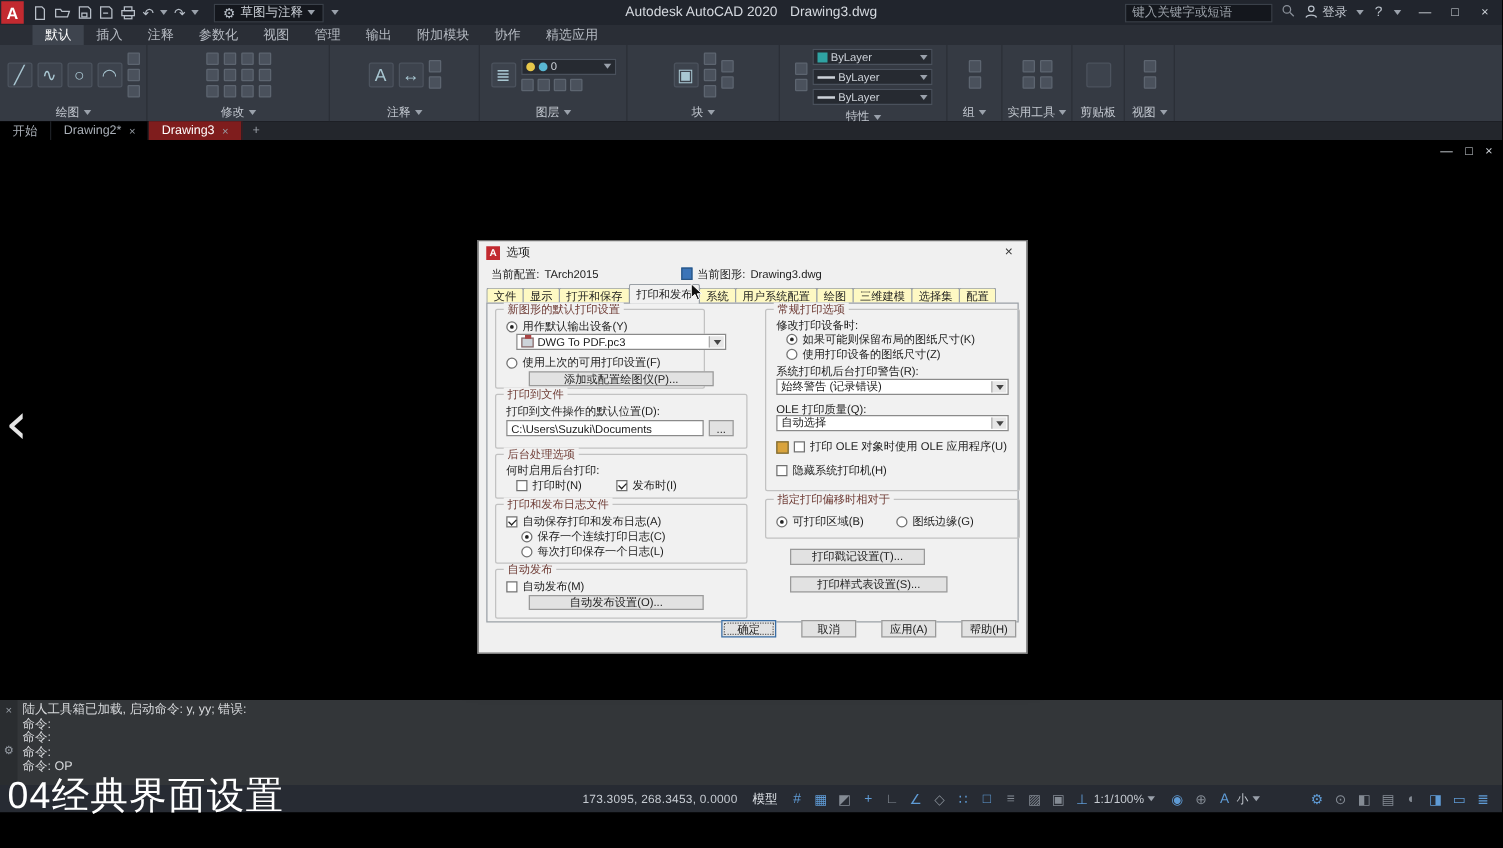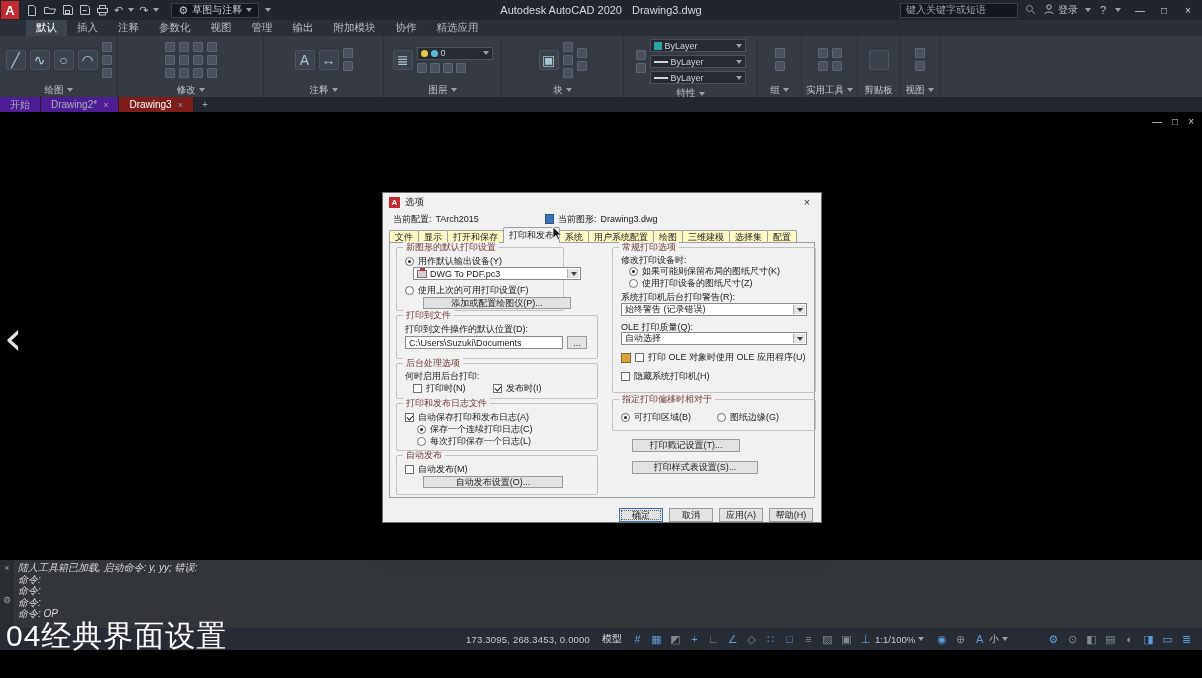--- a/index.html
+++ b/index.html
@@ -53,21 +53,21 @@
             height:13px; padding:0 3px; color:#cdd2d9; font-size:9px; }
   .rcombo .caret { margin-left:auto; }
   .chip { width:8px; height:8px; display:inline-block; }
   .chipline { width:14px; height:2px; background:#cdd2d9; display:inline-block; }
   .dot { width:7px; height:7px; border-radius:50%; display:inline-block; }
   .rfill { flex:1; border-right:none; }
 
   
   .filetabs { position:absolute; top:97px; left:0; right:0; height:15px; background:#23262c;
               display:flex; align-items:stretch; font-size:10px; color:#aab0b8; }
-  .ftab { display:flex; align-items:center; gap:6px; padding:0 10px; background:#4c1d95;
+  .ftab { display:flex; align-items:center; gap:6px; padding:0 10px; background:#000000;
           border-right:1px solid #1c1f24; }
   .ftab.active { background:#7f1d1d; color:#fff; }
   .ftab .x { font-size:9px; color:#9aa0a8; }
   .ftab-add { display:flex; align-items:center; padding:0 8px; color:#9aa0a8; }
 
   
   .canvas { position:absolute; top:112px; left:0; right:0; height:448px; background:#000; }
   .dwg-ctl { position:absolute; top:4px; right:8px; display:flex; gap:10px; color:#cfd4da; font-size:10px; }
   .chevron { position:absolute; left:4px; top:206px; font-size:46px; color:#e4e4e4; line-height:40px;
              z-index:55; font-family:"DejaVu Sans", sans-serif; }
@@ -110,33 +110,33 @@
   .dd i { width:0; height:0; border-left:3px solid transparent; border-right:3px solid transparent;
           border-top:4px solid #444; }
   .tinput { position:absolute; background:#fff; border:1px solid #8a8a8a; height:13px; display:flex;
             align-items:flex-end; padding:0 3px; white-space:nowrap; overflow:hidden; }
   .btn { position:absolute; background:#e2e2e2; border:1px solid #9a9a9a; display:flex; align-items:center;
          justify-content:center; height:13px; white-space:nowrap; }
   .plotter-ic { width:10px; height:8px; background:#cdd3d9; border:1px solid #8a6a6a; position:relative; flex:none; }
   .plotter-ic::after { content:""; position:absolute; left:2px; top:-3px; width:5px; height:3px;
                        background:#a44; }
   .ole-ic { width:10px; height:10px; background:#d9a33b; border:1px solid #7a6a3a; flex:none; }
-  .dlg-btns { position:absolute; bottom:0; right:8px; display:flex; gap:6px; }
+  .dlg-btns { position:absolute; bottom:12px; right:8px; display:flex; gap:20px; }
   .dlg-btns .b { position:static; width:44px; height:14px; }
   .b.default { border:1px solid #3a6ea5; outline:1px dotted #666; outline-offset:-3px; }
   .cursor-svg { position:absolute; left:168px; top:33px; z-index:5; }
 
   
   .cmdarea { position:absolute; top:560px; left:0; right:0; height:68px; background:#333639;
              color:#d8dadd; font-size:10px; }
   .cmd-gutter { position:absolute; left:0; top:0; bottom:0; width:14px; background:#2a2d30;
                 display:flex; flex-direction:column; align-items:center; gap:22px; padding-top:3px;
                 color:#9aa0a8; font-size:9px; }
   .cmd-lines { position:absolute; left:18px; top:2px; right:4px; }
-  .cmd-lines div { line-height:11.5px; white-space:nowrap;font-style:italic; }
+  .cmd-lines div { line-height:11.5px; white-space:nowrap; }
 
   
   .statusbar { position:absolute; top:628px; left:0; right:0; height:22px; background:#272b33;
                display:flex; align-items:center; font-size:9.5px; color:#c6cbd2; }
   .sb-coords { margin-left:466px; letter-spacing:.2px; }
   .sb-model { margin-left:12px; font-size:10px; color:#dde1e6; }
   .sb-icons { display:flex; align-items:center; gap:4px; margin-left:8px; }
   .sb-ico { width:15px; text-align:center; font-size:11px; }
   .sb-ico.on { color:#5f9bd5; }
   .sb-ico.off { color:#848b94; }

